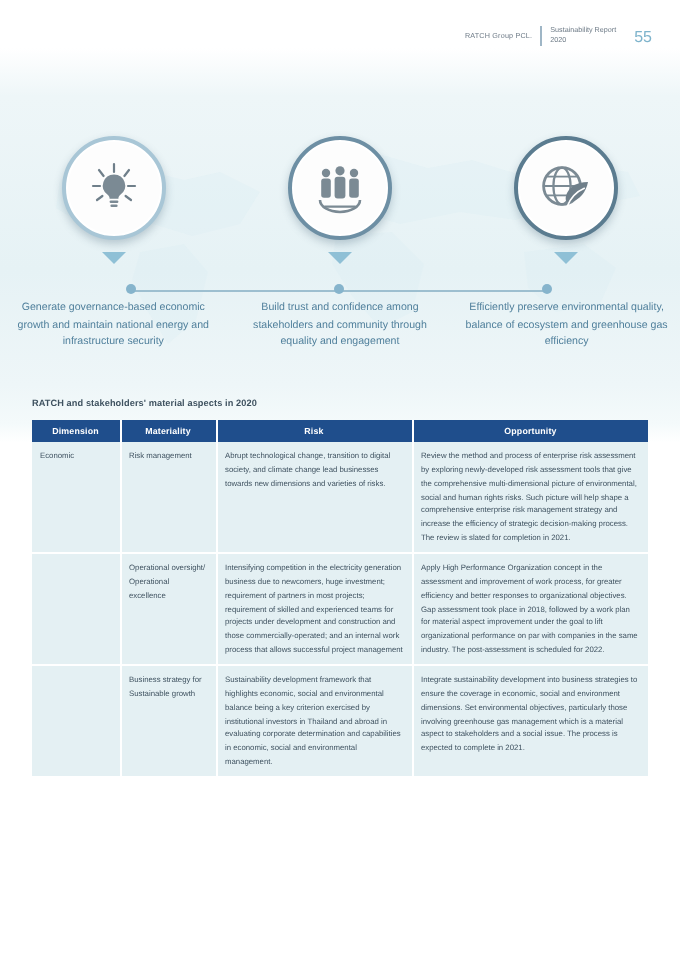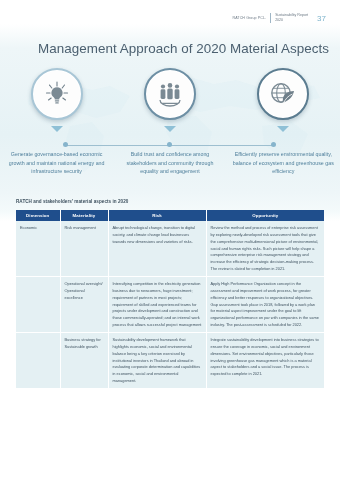--- a/index.html
+++ b/index.html
@@ -155,24 +155,23 @@
     </g>
   </svg>
 
   <div class="runhead">
     <div class="runhead-company">RATCH Group PCL.</div>
     <div class="runhead-sep"></div>
     <div class="runhead-report">
       <div>Sustainability Report</div>
       <div>2020</div>
     </div>
-    <div class="runhead-page">37</div>
-  </div>
-
-  <div class="page-title">Management Approach of 2020 Material Aspects</div>
+    <div class="runhead-page">55</div>
+  </div>
+
 
   <div class="icons">
 
     <div class="icon-wrap">
       <div class="circle">
         <svg width="30" height="30" viewBox="0 0 30 30">
           <g stroke="#6f7f8a" stroke-width="1.1" stroke-linecap="round" fill="none">
             <line x1="15" y1="3" x2="15" y2="7"></line>
             <line x1="7.5" y1="6" x2="9.8" y2="9"></line>
             <line x1="22.5" y1="6" x2="20.2" y2="9"></line>

